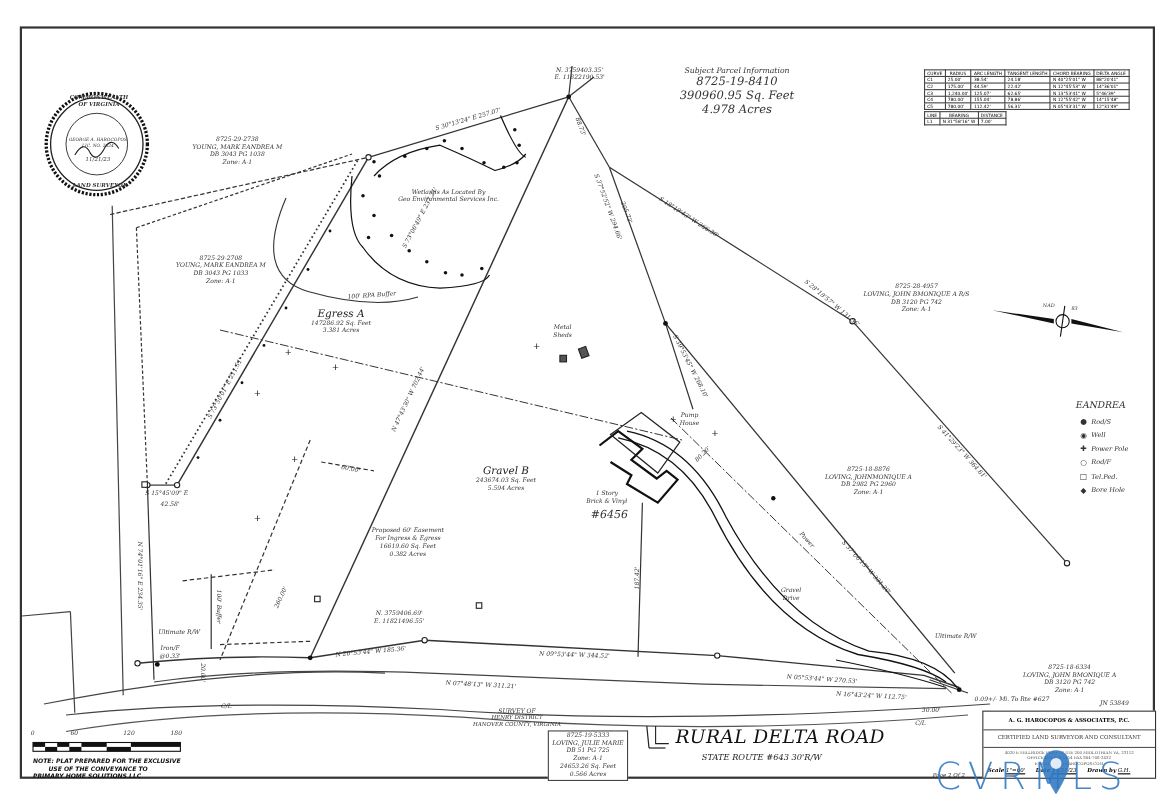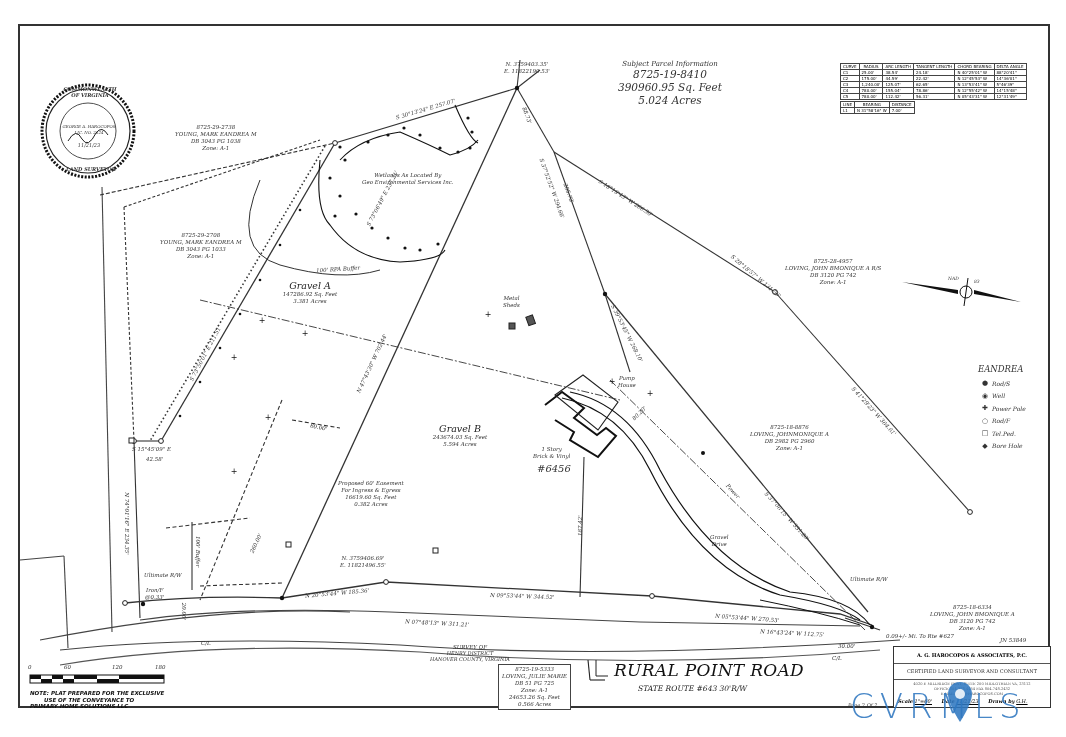--- a/index.html
+++ b/index.html
@@ -209,21 +209,21 @@
   <div>LIC. NO. 2024</div>
   <div style="margin-top:6px;font-size:5px;">11/21/23</div>
 </div>
 <div class="abs it" style="left:60px;top:86px;width:60px;font-size:5px;text-align:center;font-weight:bold;">COMMONWEALTH OF VIRGINIA</div>
 <div class="abs it" style="left:66px;top:166px;width:50px;font-size:5px;text-align:center;font-weight:bold;">LAND SURVEYOR</div>
 
 <div class="abs subject it c">
   <div class="cap">Subject Parcel Information</div>
   <div class="big">8725-19-8410</div>
   <div class="big">390960.95 Sq. Feet</div>
-  <div class="big">5.024 Acres</div>
+  <div class="big">4.978 Acres</div>
 </div>
 
 <table class="abs curve-table">
   <tbody>
       <tr>
     <th>CURVE</th>
     <th>RADIUS</th>
     <th>ARC LENGTH</th>
     <th>TANGENT LENGTH</th>
     <th>CHORD BEARING</th>
@@ -290,21 +290,21 @@
 <div class="abs label" style="left:504px;top:61px;">
   <div>N. 3759403.35'</div>
   <div>E. 11822190.53'</div>
 </div>
 <div class="abs label" style="left:340px;top:555px;">
   <div>N. 3759406.69'</div>
   <div>E. 11821496.55'</div>
 </div>
 
 <div class="abs c" style="left:270px;top:280px;width:80px;">
-  <div class="parcel-name">Gravel A</div>
+  <div class="parcel-name">Egress A</div>
   <div class="label">147286.92 Sq. Feet</div>
   <div class="label">3.381 Acres</div>
 </div>
 <div class="abs c" style="left:420px;top:423px;width:80px;">
   <div class="parcel-name">Gravel B</div>
   <div class="label">243674.03 Sq. Feet</div>
   <div class="label">5.594 Acres</div>
 </div>
 
 <div class="abs label" style="left:175px;top:124px;">
@@ -454,21 +454,21 @@
   <div style="padding-left:14px;">USE OF THE CONVEYANCE TO</div>
   <div>PRIMARY HOME SOLUTIONS LLC</div>
 </div>
 
 <div class="abs title-block it c">
   <div style="font-size:5.5px;">SURVEY OF</div>
   <div style="font-size:5px;">HENRY DISTRICT</div>
   <div style="font-size:5px;">HANOVER COUNTY, VIRGINIA</div>
 </div>
 
-<div class="abs road-name">RURAL POINT ROAD</div>
+<div class="abs road-name">RURAL DELTA ROAD</div>
 <div class="abs road-sub">STATE ROUTE #643 30'R/W</div>
 
 <div class="abs company">
   <div class="r1">A. G. HAROCOPOS &amp; ASSOCIATES, P.C.</div>
   <div class="r2">CERTIFIED LAND SURVEYOR AND CONSULTANT</div>
   <div class="r3">
     <div>4020 E MILLRIDGE PKWY, SUITE 200    MIDLOTHIAN VA, 23112</div>
     <div>OFFICE 804-378-4454    FAX 804-748-2432</div>
     <div>E-MAIL AGH@HAROCOPOS.COM</div>
   </div>

